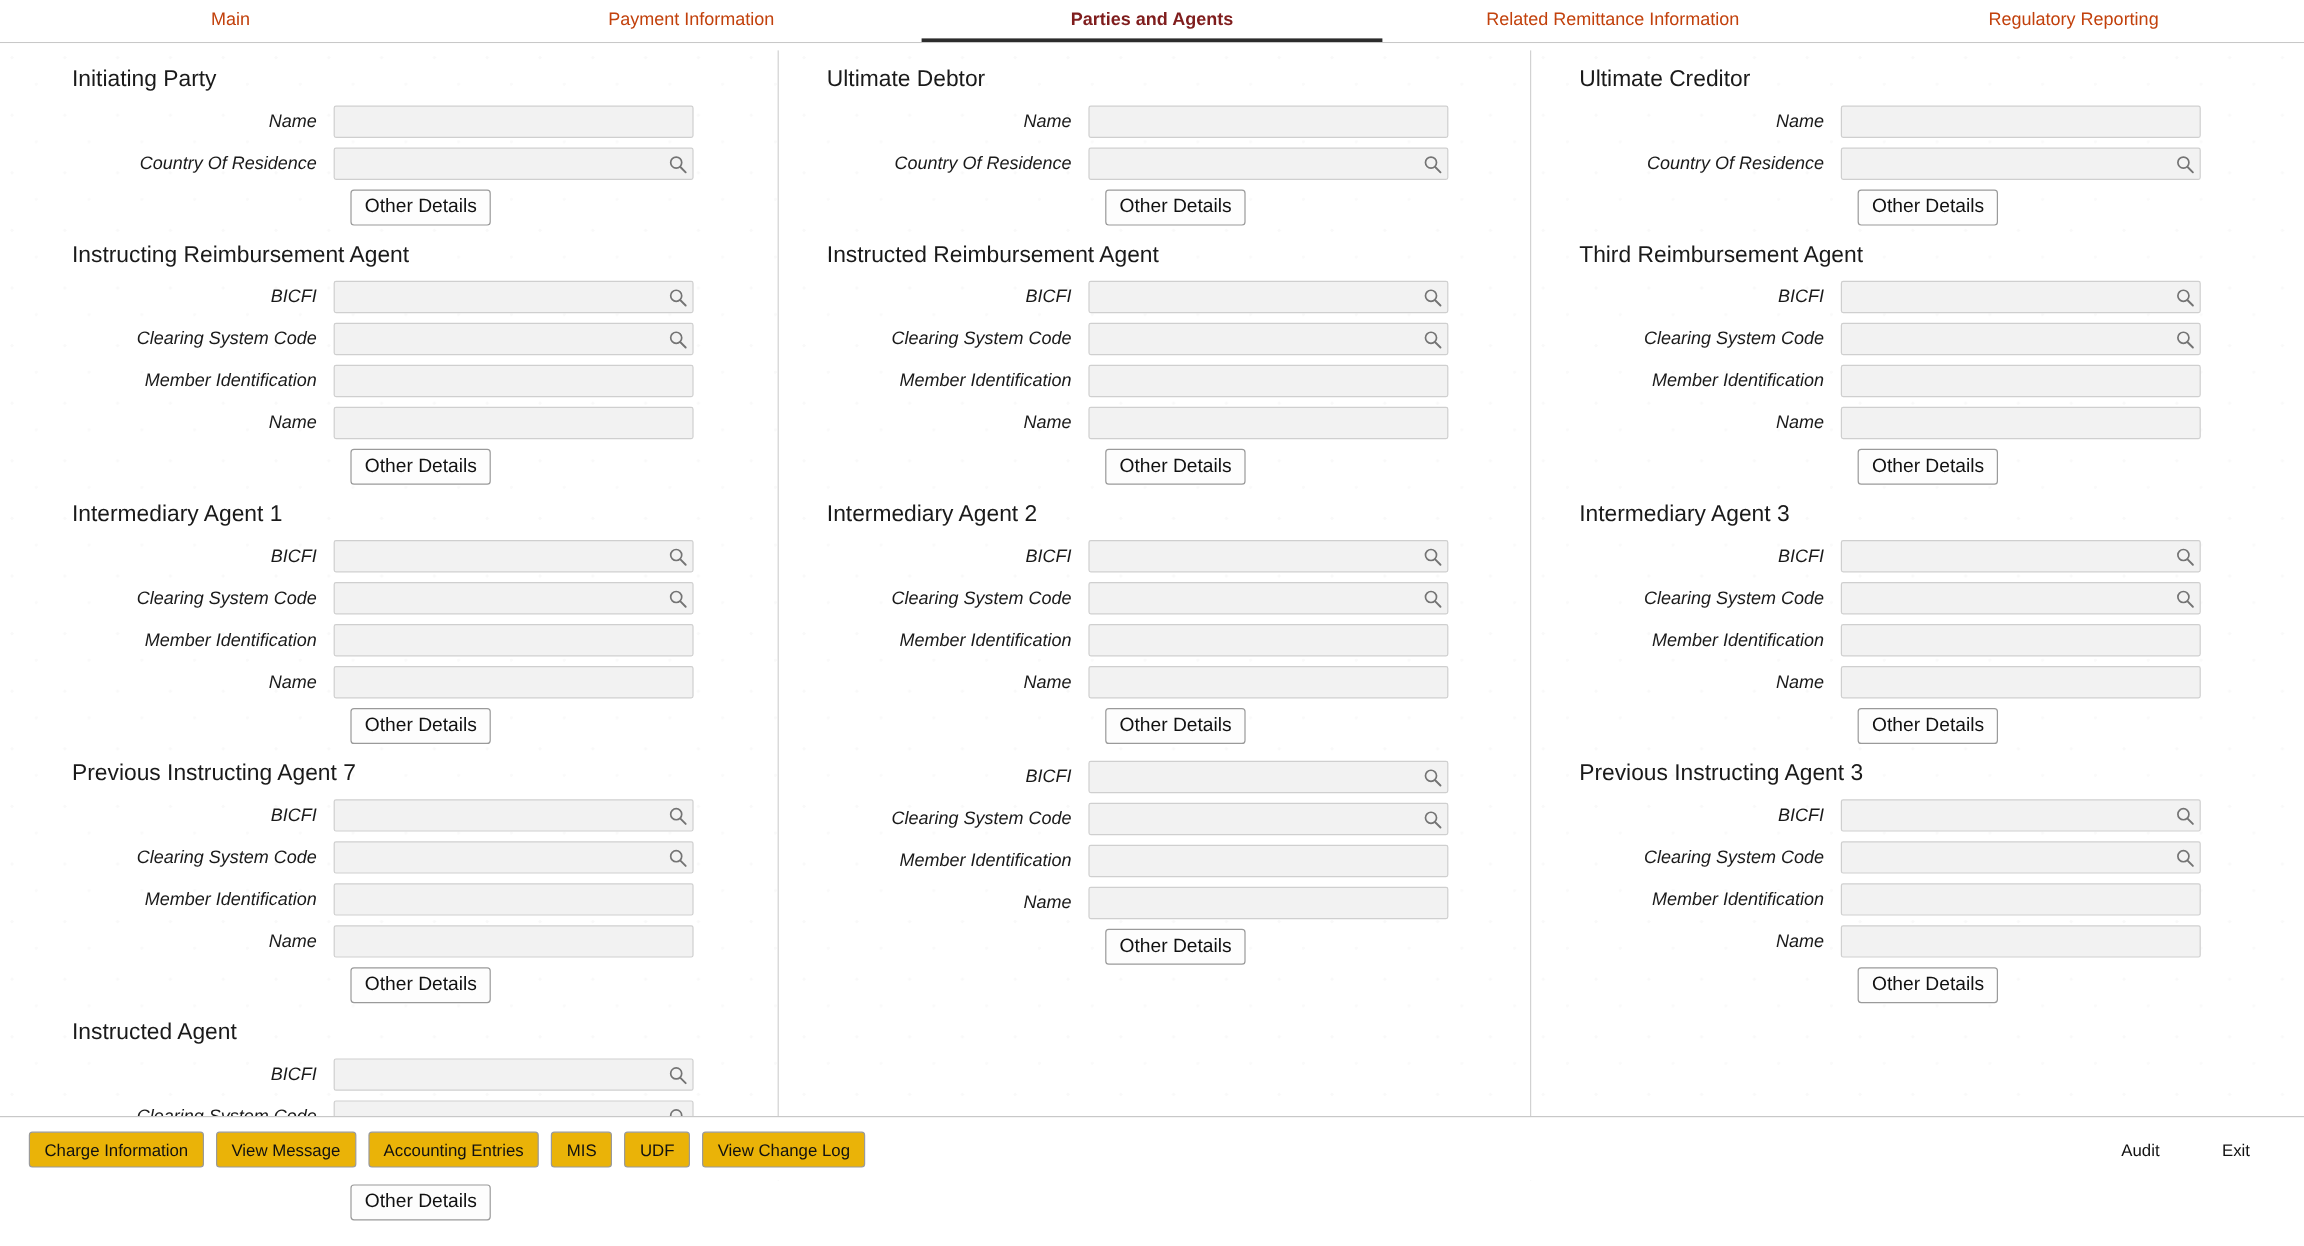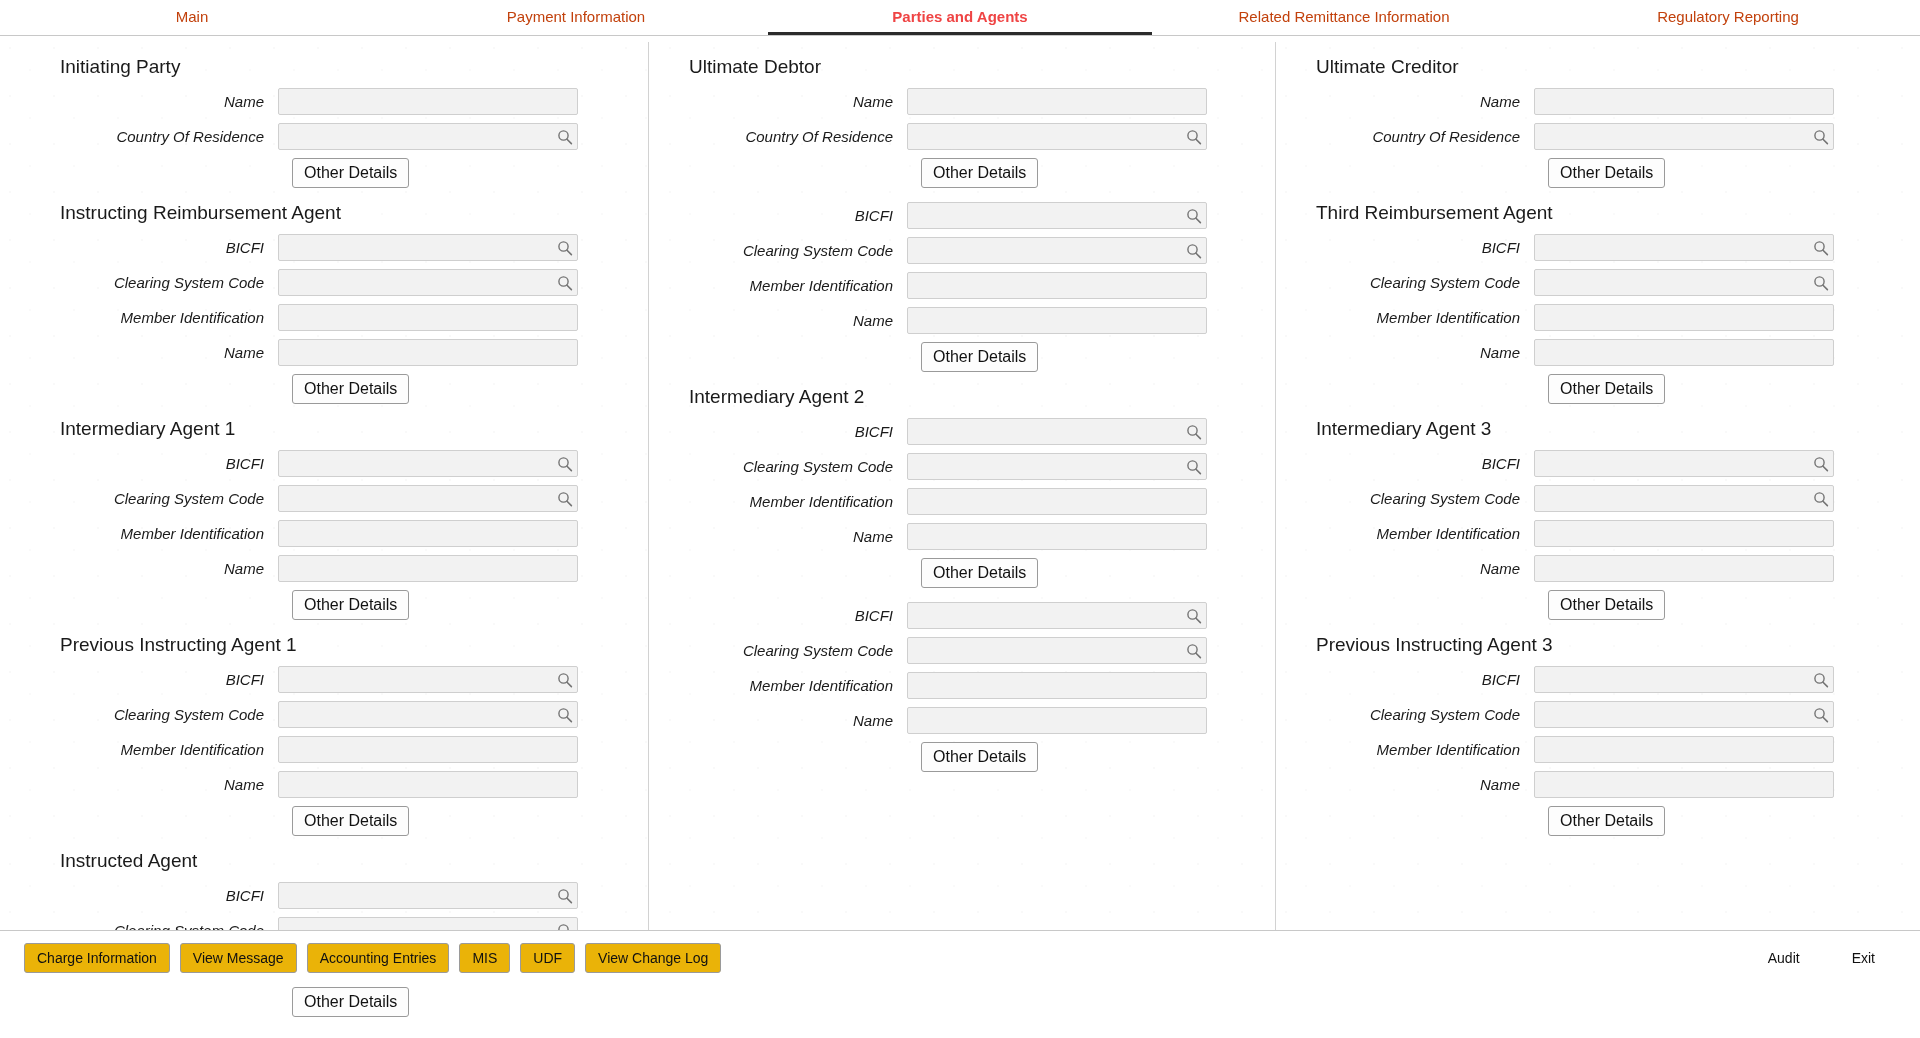--- a/index.html
+++ b/index.html
@@ -26,21 +26,21 @@
     align-items: center;
     justify-content: center;
     font-size: 15px;
     color: #c2410c;
     cursor: pointer;
     border-bottom: 3px solid transparent;
     user-select: none;
   }
   .tab.active {
     font-weight: bold;
-    color: #ef4444;
+    color: #7f1d1d;
     border-bottom: 3px solid #2c2c2c;
   }
   
   .content {
     position: relative;
     height: 948px;
     background: #ffffff;
     background-image:
       radial-gradient(circle at 10px 12px, rgba(0,0,0,0.025) 1.2px, transparent 1.4px),
       radial-gradient(circle at 30px 34px, rgba(0,0,0,0.02) 1.2px, transparent 1.4px);
@@ -227,21 +227,21 @@
           <div class="lbl">Member Identification</div>
           <div class="fieldwrap"><input type="text" class="fld plain" style=""></div>
         </div>
         <div class="row">
           <div class="lbl">Name</div>
           <div class="fieldwrap"><input type="text" class="fld plain" style=""></div>
         </div>
         <div class="btnrow"><button class="btn">Other Details</button></div>
       </div>
       <div class="group">
-        <div class="group-title">Previous Instructing Agent 1</div>
+        <div class="group-title">Previous Instructing Agent 7</div>
         <div class="row">
           <div class="lbl">BICFI</div>
           <div class="fieldwrap"><input type="text" class="fld" style=""><span class="srch"><svg width="16" height="16" viewBox="0 0 16 16">
                 <circle cx="6.5" cy="6.5" r="4.6" fill="none" stroke="#4a4a4a" stroke-width="1.4"></circle>
                 <line x1="10" y1="10.2" x2="14.4" y2="14.6" stroke="#4a4a4a" stroke-width="1.6" stroke-linecap="round"></line>
               </svg></span></div>
         </div>
         <div class="row">
           <div class="lbl">Clearing System Code</div>
           <div class="fieldwrap"><input type="text" class="fld" style=""><span class="srch"><svg width="16" height="16" viewBox="0 0 16 16">
@@ -292,20 +292,21 @@
         <div class="row">
           <div class="lbl">Country Of Residence</div>
           <div class="fieldwrap"><input type="text" class="fld" style=""><span class="srch"><svg width="16" height="16" viewBox="0 0 16 16">
                 <circle cx="6.5" cy="6.5" r="4.6" fill="none" stroke="#4a4a4a" stroke-width="1.4"></circle>
                 <line x1="10" y1="10.2" x2="14.4" y2="14.6" stroke="#4a4a4a" stroke-width="1.6" stroke-linecap="round"></line>
               </svg></span></div>
         </div>
         <div class="btnrow"><button class="btn">Other Details</button></div>
       </div>
       <div class="group">
+        <div class="group-title">Instructed Reimbursement Agent</div>
         <div class="row">
           <div class="lbl">BICFI</div>
           <div class="fieldwrap"><input type="text" class="fld" style=""><span class="srch"><svg width="16" height="16" viewBox="0 0 16 16">
                 <circle cx="6.5" cy="6.5" r="4.6" fill="none" stroke="#4a4a4a" stroke-width="1.4"></circle>
                 <line x1="10" y1="10.2" x2="14.4" y2="14.6" stroke="#4a4a4a" stroke-width="1.6" stroke-linecap="round"></line>
               </svg></span></div>
         </div>
         <div class="row">
           <div class="lbl">Clearing System Code</div>
           <div class="fieldwrap"><input type="text" class="fld" style=""><span class="srch"><svg width="16" height="16" viewBox="0 0 16 16">

